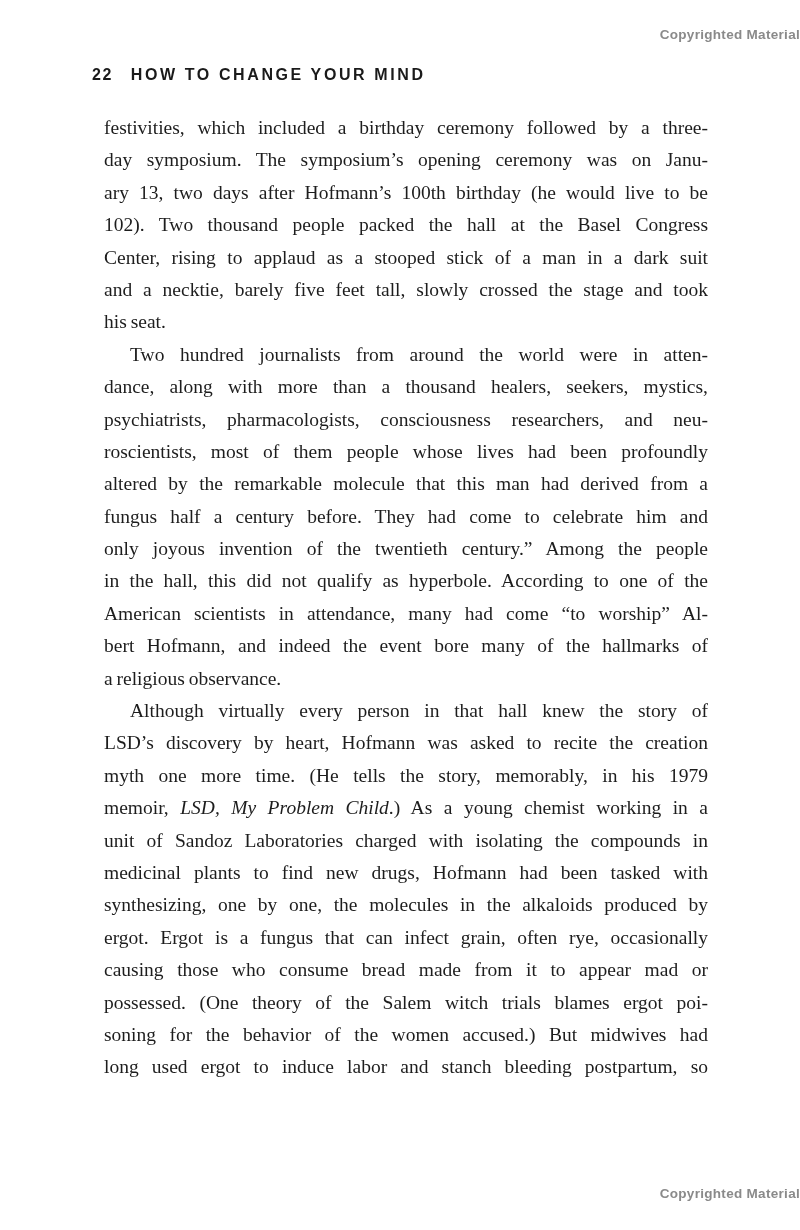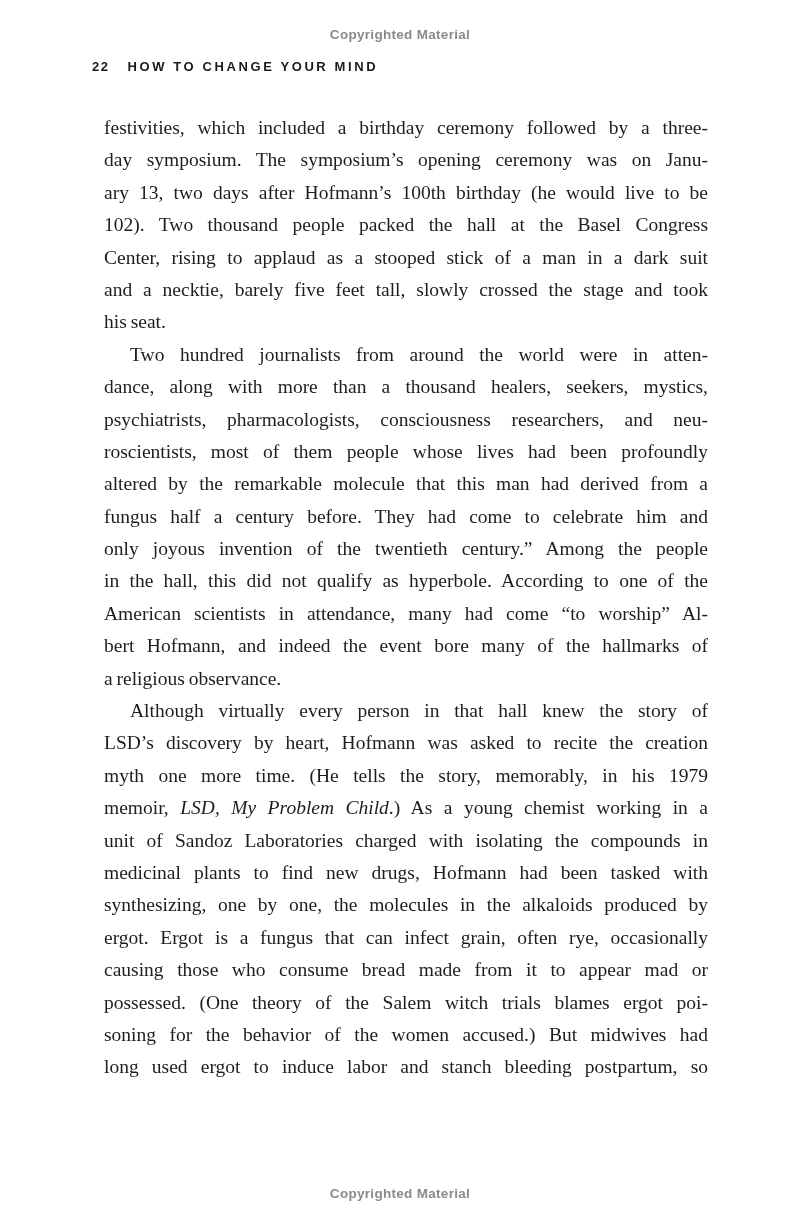--- a/index.html
+++ b/index.html
@@ -10,36 +10,36 @@
     height: 1230px;
     background: #ffffff;
     font-family: "Liberation Serif", "DejaVu Serif", serif;
     color: var(--ink, #1d1d1d);
     overflow: hidden;
   }
   .banner {
     position: absolute;
     left: 0;
     width: 100%;
-    text-align: center;
+    text-align: right;
     font-family: "Liberation Sans", sans-serif;
     font-size: 13.5px;
     font-weight: 700;
     letter-spacing: 0.3px;
     color: var(--muted, #8a8a8a);
   }
   .banner.top { top: 27px; }
   .banner.bottom { top: 1186px; }
   .running-header {
     position: absolute;
     left: 92px;
-    top: 59px;
+    top: 66px;
     font-family: "Liberation Sans", sans-serif;
     font-weight: 700;
-    font-size: 13px;
+    font-size: 16px;
     letter-spacing: 2.6px;
     color: #1a1a1a;
     white-space: nowrap;
   }
   .running-header .pagenum { margin-right: 18px; letter-spacing: 1.5px; }
   .text-block {
     position: absolute;
     left: 92px;
     top: 112px;
     width: 616px;

